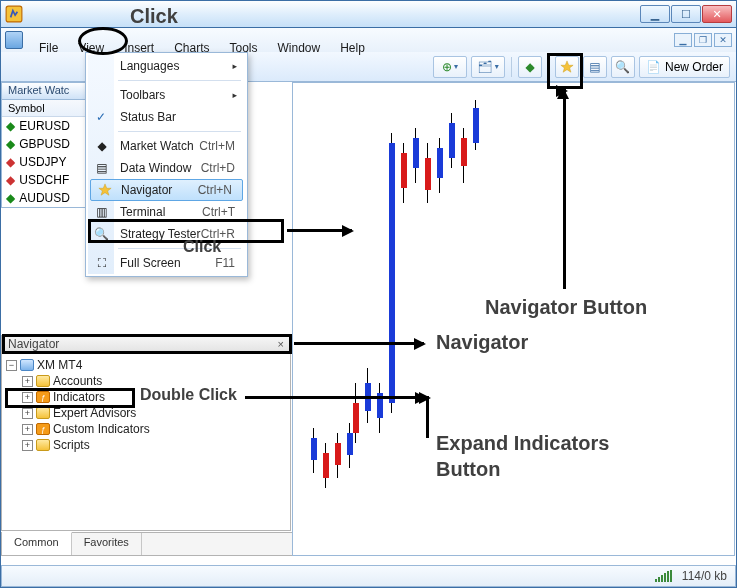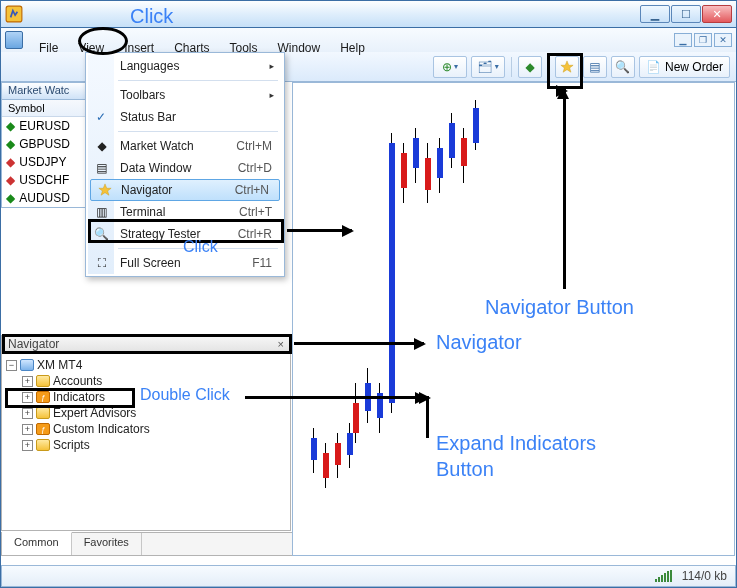--- a/index.html
+++ b/index.html
@@ -58,41 +58,41 @@
   .bottom-tabs { position:absolute; left:1px; top:532px; width:337px; height:24px; border:1px solid #b3b3b3; border-top:1px solid #b3b3b3; background:#f5f5f5; display:flex;}
   .btab { padding:3px 12px; border-right:1px solid #c7c7c7; font-size:11px; color:#333;}
   .btab.active { background:#fff; border-top:1px solid #fff; margin-top:-1px;}
 
   
   .statusbar { position:absolute; left:1px; right:1px; bottom:1px; height:22px; background:linear-gradient(#f7fbff,#e4eef8); border:1px solid #9ab8d8; display:flex; align-items:center; justify-content:flex-end; gap:10px; padding:0 8px; font-size:11px; color:#444;}
   .bars { display:flex; align-items:flex-end; gap:1px; height:12px;}
   .bars span{ width:2px; background:#3b8a3b; display:block;}
 
   
-  .dropdown { position:absolute; left:85px; top:52px; width:200px; background:#fff; border:1px solid #9ab8d8; box-shadow:2px 3px 6px rgba(0,0,0,.25); padding:2px;}
+  .dropdown { position:absolute; left:85px; top:52px; width:163px; background:#fff; border:1px solid #9ab8d8; box-shadow:2px 3px 6px rgba(0,0,0,.25); padding:2px;}
   .dropdown .leftbar { position:absolute; left:2px; top:2px; bottom:2px; width:26px; background:linear-gradient(#f4f9ff,#e2eefb);}
   .dd-row { position:relative; display:flex; align-items:center; height:22px; padding-left:32px; font-size:12px; color:#222;}
   .dd-row .short { position:absolute; right:10px; color:#555;}
   .dd-row .caret-r { position:absolute; right:8px; font-size:9px; color:#333;}
   .dd-sep { height:1px; background:#d3dfee; margin:3px 4px 3px 30px;}
   .dd-row.highlight { background:linear-gradient(#dff0fe,#bfe0fc); border:1px solid #5ea6e4; border-radius:2px; margin:0 2px; padding-left:30px;}
   .dd-check { position:absolute; left:8px; color:#2a6db5;}
   .dd-icon { position:absolute; left:6px; width:16px; height:16px; display:flex;align-items:center;justify-content:center; font-size:12px;}
 
   
   .chart { position:absolute; left:292px; top:82px; right:2px; bottom:32px; background:#fff; border:1px solid #9ab8d8; overflow:hidden;}
   .candle { position:absolute; width:6px;}
   .candle .wick{ position:absolute; left:2px; width:1px; background:#000;}
   .candle .body{ position:absolute; left:0; width:6px;}
   .body.up{ background:#1a3bd8; }
   .body.dn{ background:#d81a1a; }
 
   
   .ann-box { position:absolute; border:3px solid #000; }
-  .ann-text { position:absolute; font-weight:normal; font-size:20px; color:#3b82f6;}
+  .ann-text { position:absolute; font-weight:bold; font-size:20px; color:#404040;}
   .ann-line { position:absolute; background:#000; height:3px;}
   .ann-line::after { content:""; position:absolute; right:-2px; top:-4px; border-left:12px solid #000; border-top:6px solid transparent; border-bottom:6px solid transparent;}
   .ann-oval { position:absolute; border:3px solid #000; border-radius:50%;}
 
   
   .outer { position:absolute; inset:0; border:1px solid #3b6ea5; pointer-events:none;}
 
   svg.icon-star { width:14px;height:14px;}
 </style>
 </head>

